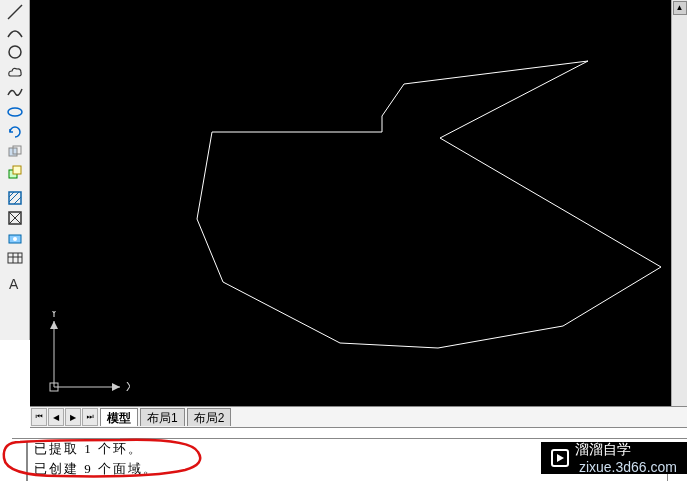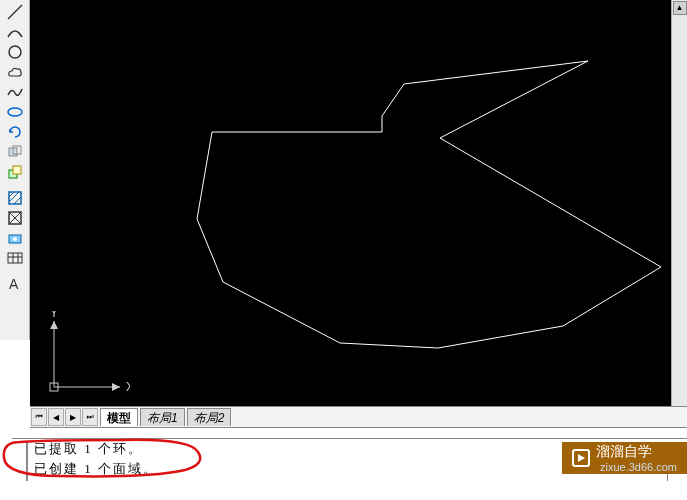--- a/index.html
+++ b/index.html
@@ -40,21 +40,21 @@
       width: 16px; height: 18px; border: 1px solid #aaa; background: #e8e8e8;
       display: flex; align-items: center; justify-content: center;
       font-size: 8px; cursor: pointer; margin-left: 1px;
     }
     .tab {
       padding: 0 6px; height: 18px; line-height: 18px;
       border: 1px solid #888; border-bottom: none; margin-left: 2px;
       cursor: pointer; background: #fff;
     }
     .tab.active { background: #fff; font-weight: bold; }
-    .tab.inactive { background: #ddd; font-style: italic; }
+    .tab.inactive { background: #ddd; }
     
     .command-area {
       position: absolute; left: 12px; top: 438px; right: 0; height: 60px;
       background: #fff; border-top: 1px solid #888;
     }
     .cmd-line {
       font-size: 13px; padding: 1px 22px; font-family: SimSun, serif;
       letter-spacing: 2px;
     }
     .cmd-inner-border {
@@ -62,29 +62,29 @@
       border-right: 1px solid #888;
     }
     
     .hand-circle {
       position: absolute; left: 0; top: 434px; width: 208px; height: 46px;
       pointer-events: none;
     }
     
     .watermark {
       position: absolute; right: 0; top: 442px;
-      background: #a16207; color: #fff; height: 32px;
+      background: #000000; color: #fff; height: 32px;
       display: flex; align-items: center; padding: 0 10px;
       font-size: 14px;
     }
     .watermark .play {
       width: 18px; height: 18px; border: 2px solid #fff; border-radius: 3px;
       display: flex; align-items: center; justify-content: center; margin-right: 6px;
     }
-    .watermark .url { font-size: 11px; margin-left: 4px; color: #cde; }
+    .watermark .url { font-size: 14px; margin-left: 4px; color: #cde; }
     
     .scroll-right {
       position: absolute; right: 0; top: 0; width: 16px; height: 406px;
       background: #e8e8e8; border-left: 1px solid #aaa;
     }
     .scroll-btn { width: 14px; height: 14px; background: #d0d0d0; border: 1px solid #888; margin: 1px auto; font-size: 8px; text-align: center; line-height: 12px; }
   </style>
 </head>
 <body>
 
@@ -202,21 +202,21 @@
   <div class="nav-btn">⏭</div>
   <div class="tab active">模型</div>
   <div class="tab inactive">布局1</div>
   <div class="tab inactive">布局2</div>
 </div>
 
 <div class="command-area">
   <div style="position:absolute; left:14px; top:2px; width:2px; height:40px; background:#888"></div>
   <div class="cmd-inner-border"></div>
   <div class="cmd-line">已提取 1 个环。</div>
-  <div class="cmd-line">已创建 1 个面域。</div>
+  <div class="cmd-line">已创建 9 个面域。</div>
 </div>
 
 <svg class="hand-circle" viewBox="0 0 208 46">
   <path d="M20 8 Q2 8 4 24 Q6 42 60 42 Q150 44 185 36 Q206 30 198 18 Q190 4 120 6 Q50 6 20 8 Z" fill="none" stroke="#d11" stroke-width="2.5"></path>
 </svg>
 
 <div class="watermark">
   <div class="play">
     <svg width="10" height="10" viewBox="0 0 10 10">
         <polygon points="2,1 9,5 2,9" fill="#fff"></polygon>

